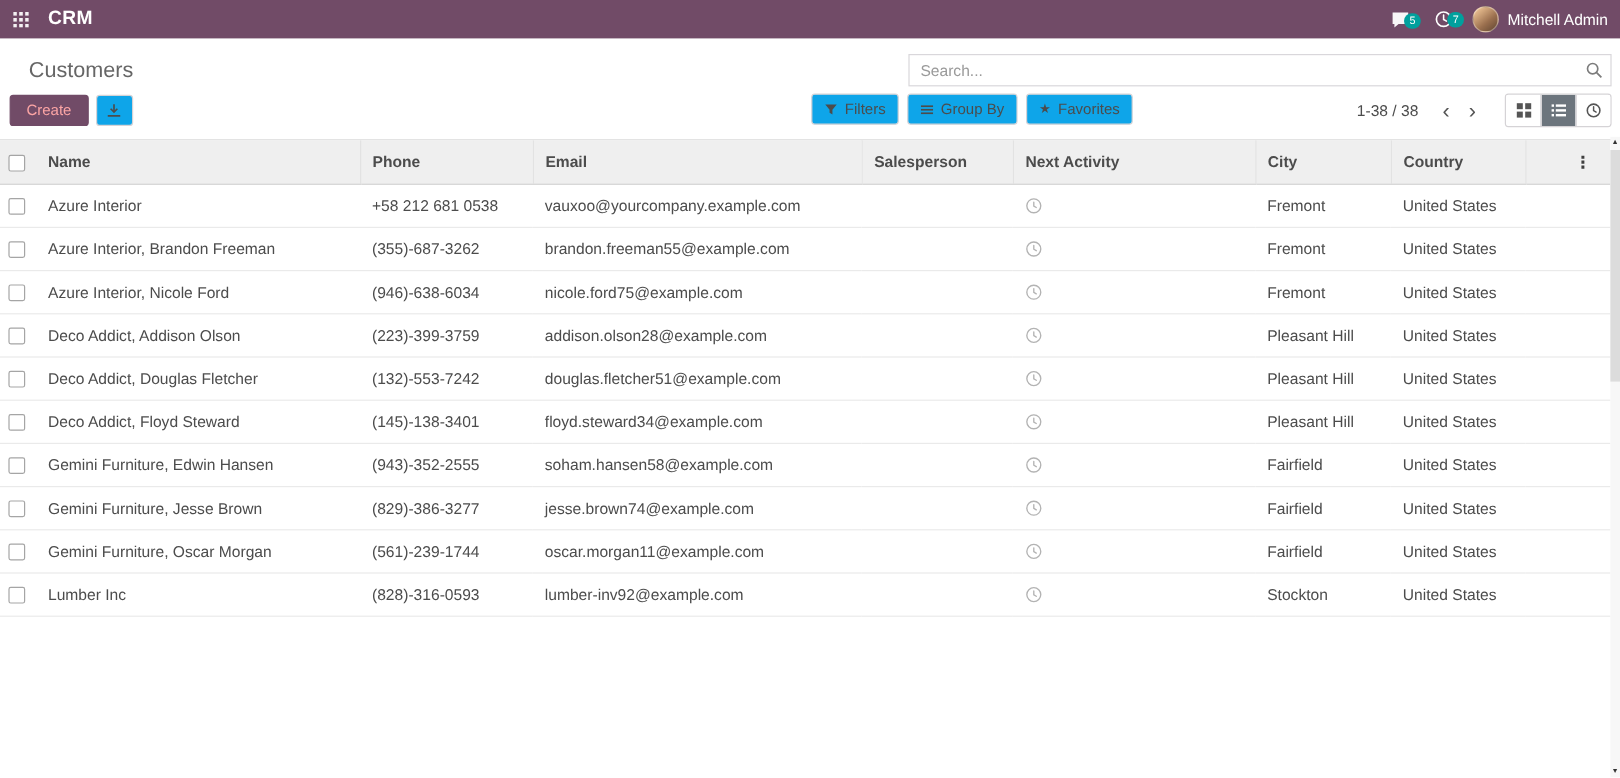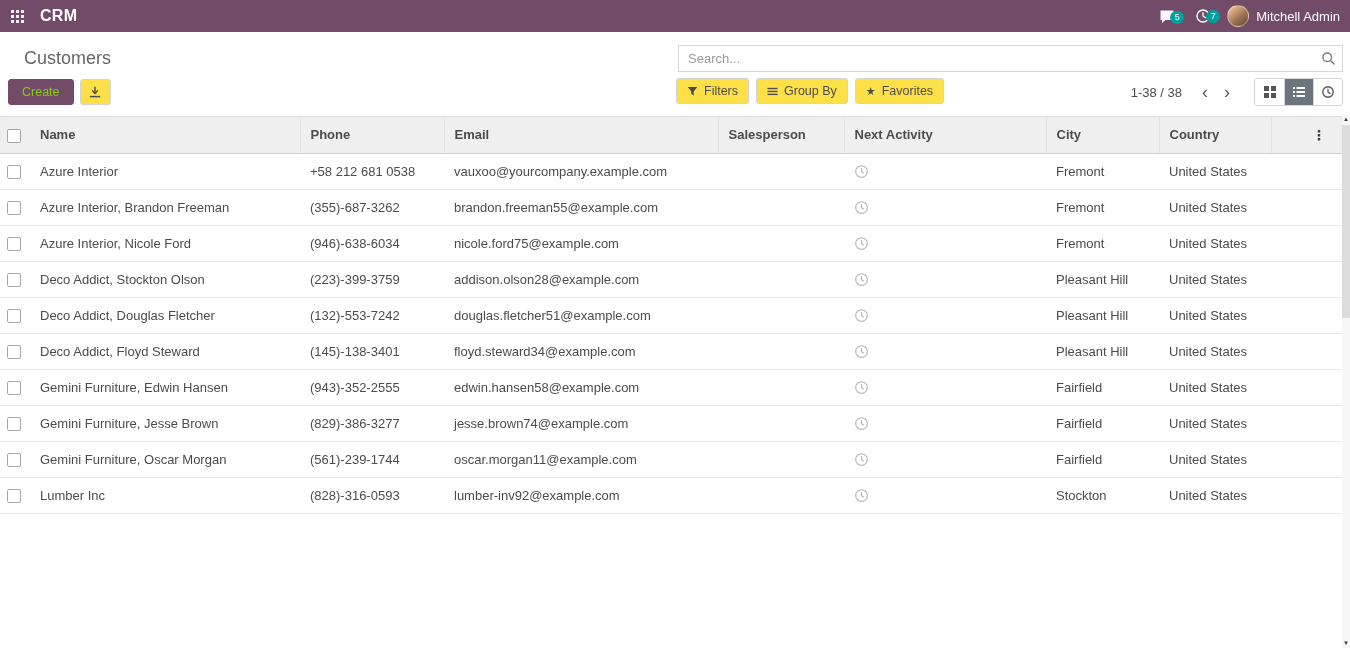--- a/index.html
+++ b/index.html
@@ -56,43 +56,43 @@
     background: linear-gradient(140deg, #e4b98c 15%, #9a6f4e 60%, #5f4430 100%);
     border: 1px solid rgba(255,255,255,.35);
   }
 
   
   .cp-row1 {
     display: flex; justify-content: space-between; align-items: center;
     padding: 13px 7px 0 24px;
   }
   .page-title { font-size: 18px; font-weight: normal; color: #666; }
-  .searchbox { position: relative; width: 665px; }
+  .searchbox { position: relative; width: 586px; }
   .searchbox input {
     width: 100%; height: 27px; border: 1px solid #d9d7db;
     padding: 0 30px 0 9px; font-size: 13px; color: #4c4c4c; outline: none;
     font-family: inherit; background: #fff;
   }
   .searchbox input::placeholder { color: #9a9a9a; }
   .search-icon-wrap {
     position: absolute; right: 7px; top: 6px; width: 15px; height: 15px; cursor: pointer;
   }
 
   .cp-row2 {
     position: relative; display: flex; align-items: center;
     padding: 6px 7px 10px 8px;
   }
   .btn {
-    height: 26px; background: #fde047; border: 1px solid #d5d3d6; border-radius: 3px;
+    height: 26px; background: #0ea5e9; border: 1px solid #d5d3d6; border-radius: 3px;
     color: #4c4c4c; font-size: 12.5px; padding: 0 10px;
     display: inline-flex; align-items: center; gap: 6px;
   }
   .btn-primary {
     background: var(--brand, #714B67); border-color: var(--brand, #714B67);
-    color: #84cc16; padding: 0 13px;
+    color: #fca5a5; padding: 0 13px;
   }
   .btn-icon { width: 31px; justify-content: center; padding: 0; }
   .left-btns { display: flex; gap: 6px; }
   .mid-btns { position: absolute; left: 676px; top: 6px; display: flex; gap: 7px; }
   .star-glyph { font-size: 11px; line-height: 1; color: #4c4c4c; }
   .right-ctrls { margin-left: auto; display: flex; align-items: center; }
   .pager-text { color: #4c4c4c; margin-right: 12px; }
   .pager-btn {
     background: none; border: none; color: #555; font-size: 18px;
     line-height: 24px; padding: 0 8px;
@@ -366,21 +366,21 @@
             </span>
           </td>
           <td>Fremont</td>
           <td>United States</td>
           <td></td>
         </tr>
 
 
         <tr>
           <td class="cb-col"><input type="checkbox" class="checkbox" style=""></td>
-          <td>Deco Addict, Stockton Olson</td>
+          <td>Deco Addict, Addison Olson</td>
           <td>(223)-399-3759</td>
           <td>addison.olson28@example.com</td>
           <td></td>
           <td class="activity-cell">
             <span class="clock-wrap">
               <svg width="15" height="15" viewBox="0 0 16 16">
                 <circle cx="8" cy="8" r="6.2" fill="none" stroke="#b3b3b3" stroke-width="1.2"></circle>
                 <path d="M8 4.8V8.2L10.2 9.5" fill="none" stroke="#b3b3b3" stroke-width="1.2" stroke-linecap="round"></path>
               </svg>
             </span>
@@ -426,21 +426,21 @@
           <td>Pleasant Hill</td>
           <td>United States</td>
           <td></td>
         </tr>
 
 
         <tr>
           <td class="cb-col"><input type="checkbox" class="checkbox" style=""></td>
           <td>Gemini Furniture, Edwin Hansen</td>
           <td>(943)-352-2555</td>
-          <td>edwin.hansen58@example.com</td>
+          <td>soham.hansen58@example.com</td>
           <td></td>
           <td class="activity-cell">
             <span class="clock-wrap">
               <svg width="15" height="15" viewBox="0 0 16 16">
                 <circle cx="8" cy="8" r="6.2" fill="none" stroke="#b3b3b3" stroke-width="1.2"></circle>
                 <path d="M8 4.8V8.2L10.2 9.5" fill="none" stroke="#b3b3b3" stroke-width="1.2" stroke-linecap="round"></path>
               </svg>
             </span>
           </td>
           <td>Fairfield</td>

